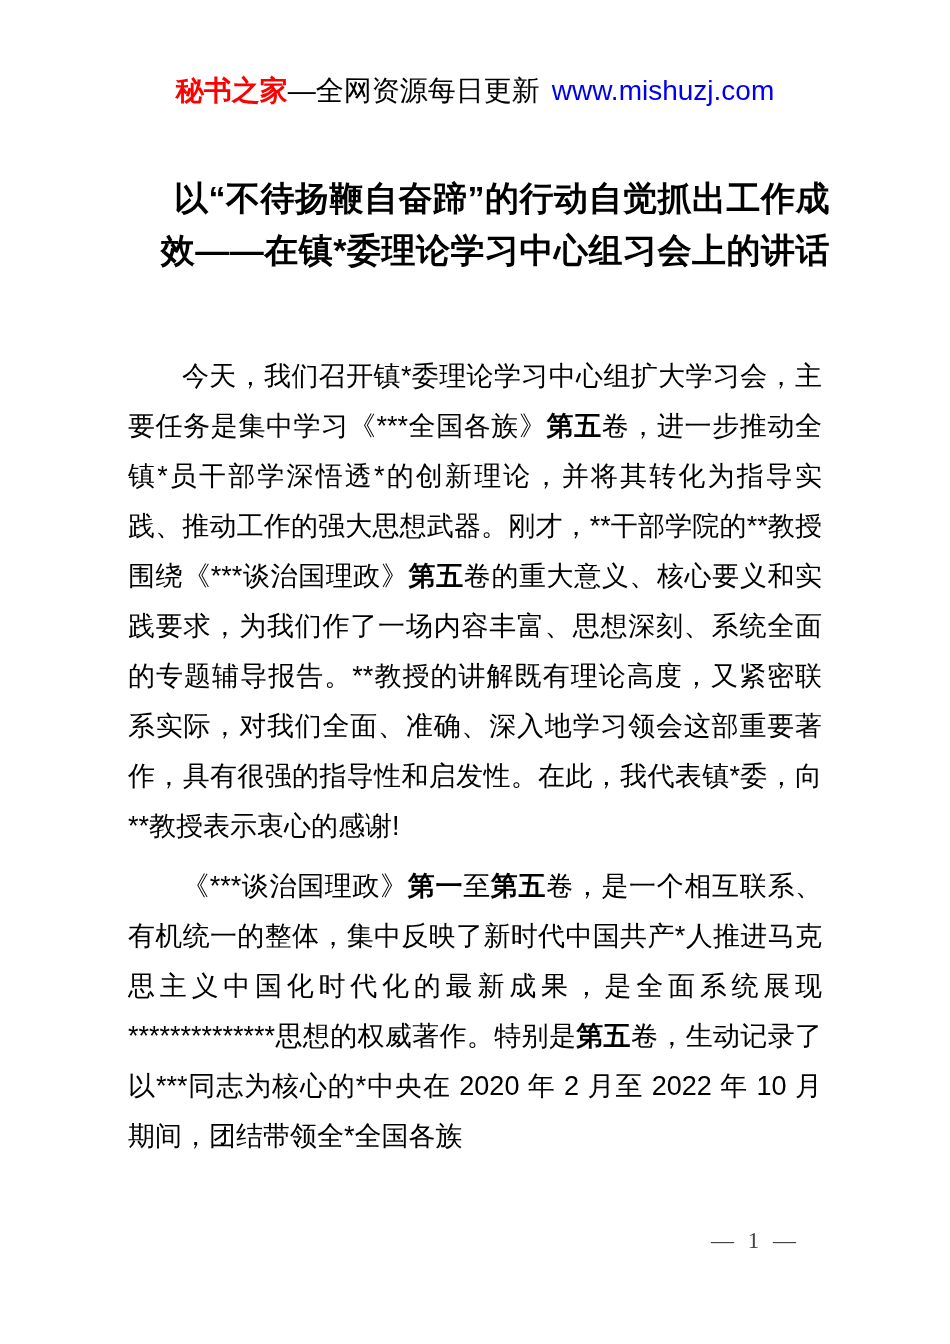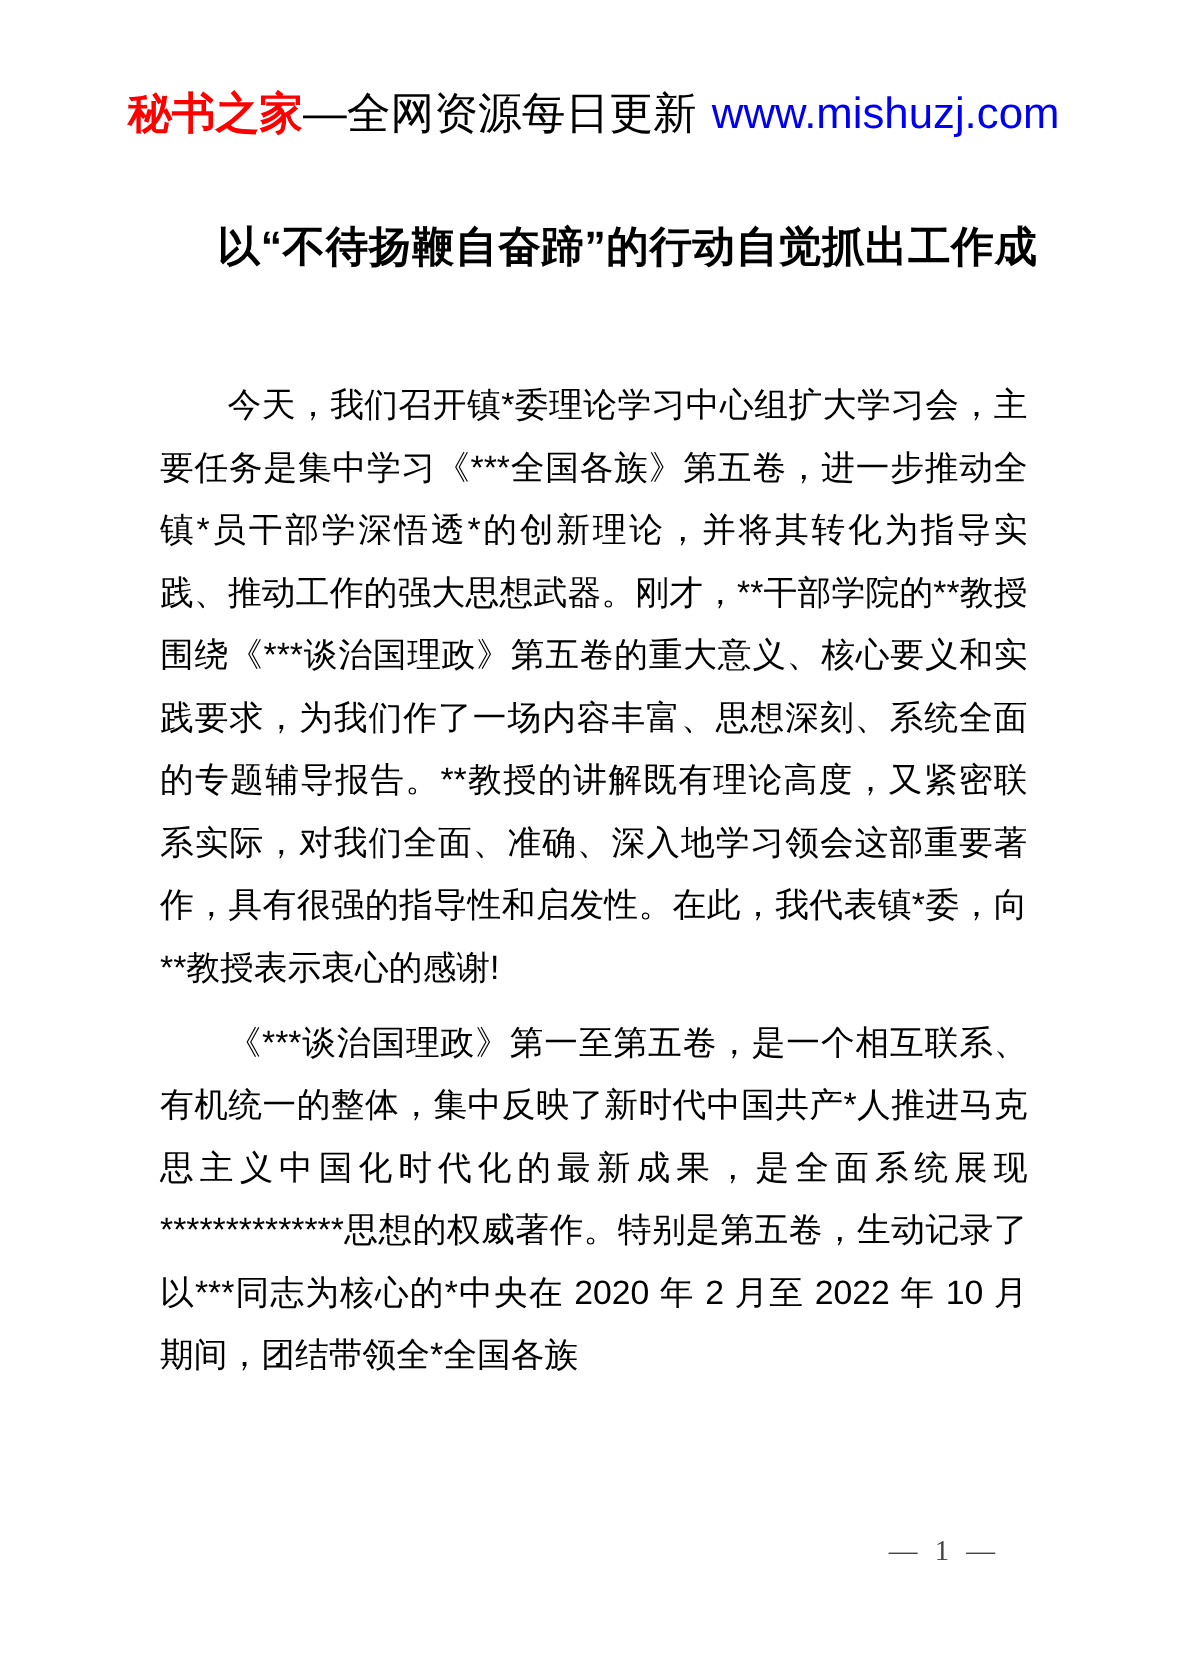--- a/index.html
+++ b/index.html
@@ -9,21 +9,21 @@
     height: 1344px;
     margin: 0 auto;
     background: #ffffff;
     font-family: "Liberation Sans", sans-serif;
     color: #000000;
     overflow: hidden;
   }
   .site-header {
     padding-top: 72px;
     text-align: center;
-    font-size: 35px;
+    font-size: 28px;
     line-height: 38px;
     white-space: nowrap;
   }
   .site-header .brand {
     color: #ff0000;
     font-weight: bold;
   }
   .site-header .dash,
   .site-header .tagline {
     color: #000000;
@@ -48,21 +48,21 @@
     text-align: justify;
     text-justify: inter-character;
   }
   .doc-body p {
     margin: 0 0 10px 0;
   }
   .doc-body p.indent {
     text-indent: 2em;
   }
   .doc-body .b {
-    font-weight: normal;
+    font-weight: bold;
   }
   .page-footer {
     position: absolute;
     right: 150px;
     bottom: 90px;
     font-family: "Liberation Serif", serif;
     font-size: 23px;
     color: #444444;
     letter-spacing: 4px;
   }
@@ -71,20 +71,21 @@
 <body>
 
 <div class="page">
 
   <header class="site-header">
     <span class="brand">秘书之家</span><span class="dash">—</span><span class="tagline">全网资源每日更新</span><a class="url" href="#">www.mishuzj.com</a>
   </header>
 
   <h1 class="doc-title">
       <div>以“不待扬鞭自奋蹄”的行动自觉抓出工作成</div>
+      <div>效——在镇*委理论学习中心组习会上的讲话</div>
     </h1>
 
   <main class="doc-body">
       <p class="indent"><span>今天，我们召开镇*委理论学习中心组扩大学习会，主要任务是集中学习《***全国各族》</span><span class="b">第五</span><span>卷，进一步推动全镇*员干部学深悟透*的创新理论，并将其转化为指导实践、推动工作的强大思想武器。刚才，**干部学院的**教授围绕《***谈治国理政》</span><span class="b">第五</span><span>卷的重大意义、核心要义和实践要求，为我们作了一场内容丰富、思想深刻、系统全面的专题辅导报告。**教授的讲解既有理论高度，又紧密联系实际，对我们全面、准确、深入地学习领会这部重要著作，具有很强的指导性和启发性。在此，我代表镇*委，向**教授表示衷心的感谢!</span></p>
       <p class="indent"><span>《***谈治国理政》</span><span class="b">第一</span><span>至</span><span class="b">第五</span><span>卷，是一个相互联系、有机统一的整体，集中反映了新时代中国共产*人推进马克思主义中国化时代化的最新成果，是全面系统展现**************思想的权威著作。特别是</span><span class="b">第五</span><span>卷，生动记录了以***同志为核心的*中央在 2020 年 2 月至 2022 年 10 月期间，团结带领全*全国各族</span></p>
     </main>
 
   <footer class="page-footer">
     <span>— 1 —</span>
   </footer>

